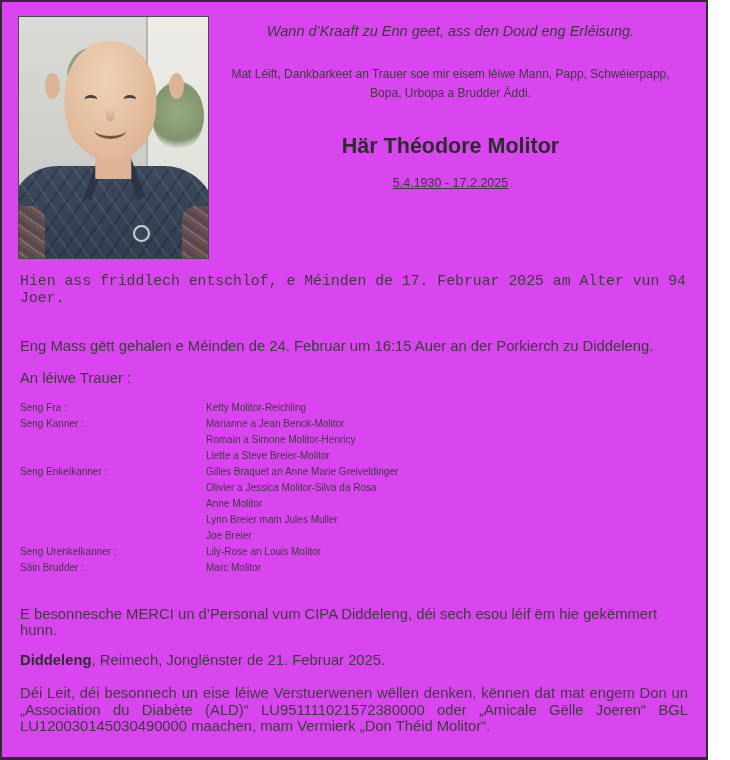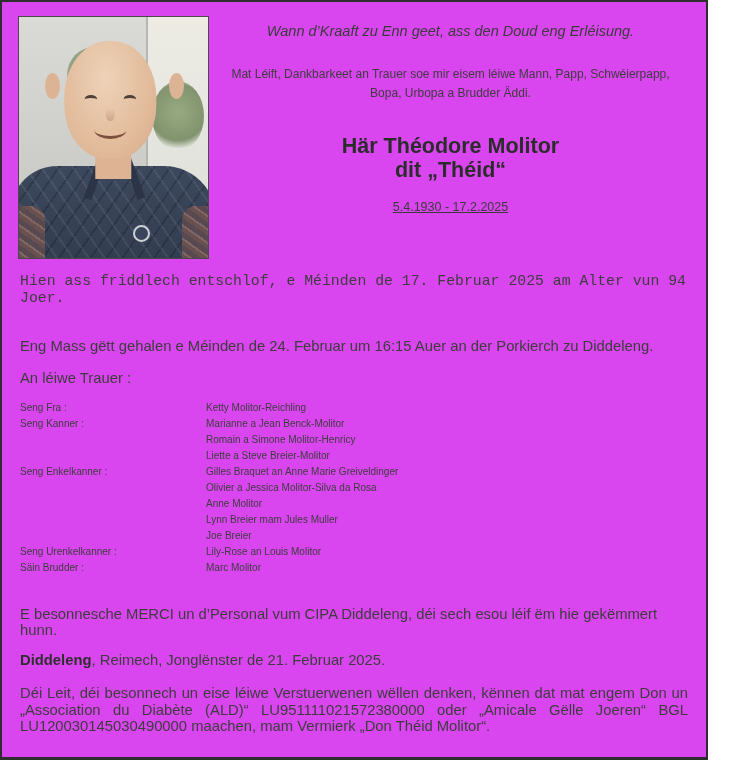--- a/index.html
+++ b/index.html
@@ -145,21 +145,20 @@
         <div class="photo-nose"></div>
         <div class="photo-smile"></div>
       </div>
     </div>
 
     <div class="header-text">
       <p class="epigraph">Wann d’Kraaft zu Enn geet, ass den Doud eng Erléisung.</p>
       <p class="intro">Mat Léift, Dankbarkeet an Trauer soe mir eisem léiwe Mann, Papp, Schwéierpapp, Bopa, Urbopa a Brudder Äddi.</p>
       <h1 class="name">
         <span>Här Théodore Molitor</span><br>
-        <span>dit „Théid“</span>
       </h1>
       <p class="dates">5.4.1930 - 17.2.2025</p>
     </div>
   </div>
 
   <div class="content">
     <p class="death-notice">Hien ass friddlech entschlof, e Méinden de 17. Februar 2025 am Alter vun 94 Joer.</p>
 
     <p class="funeral">
       <br>

